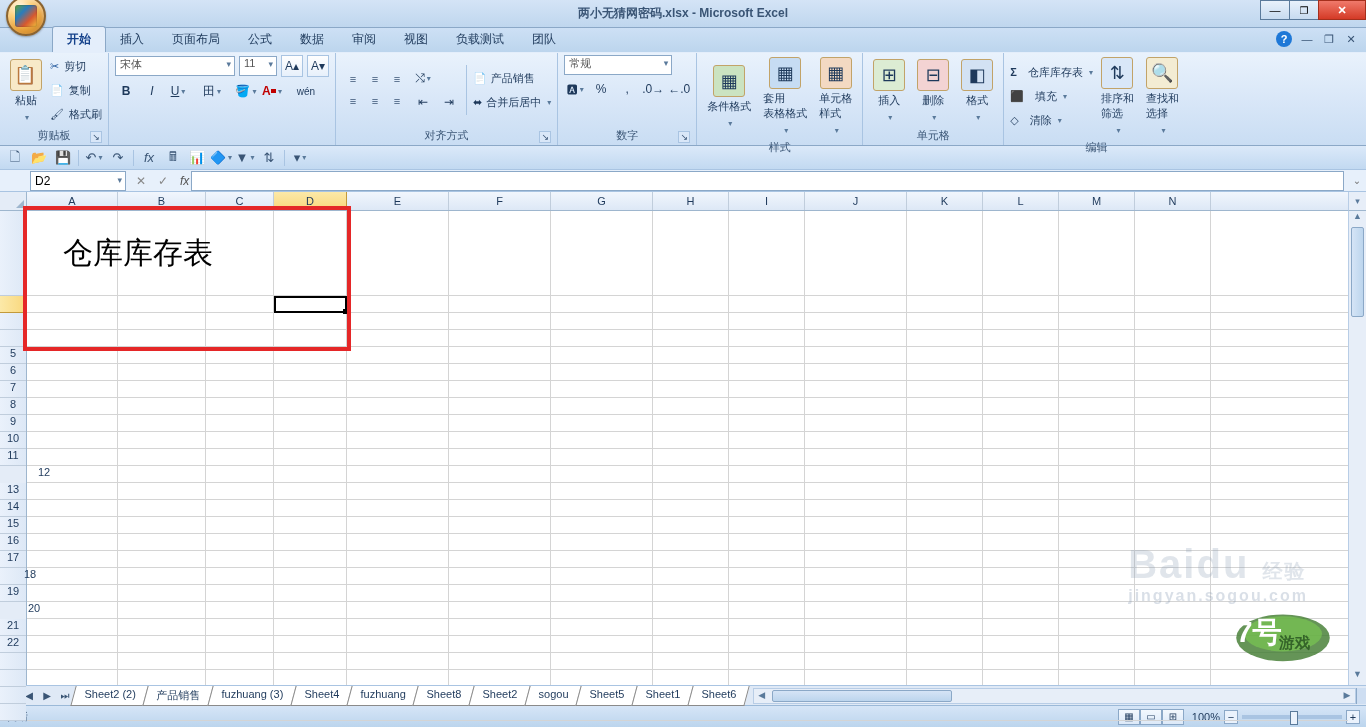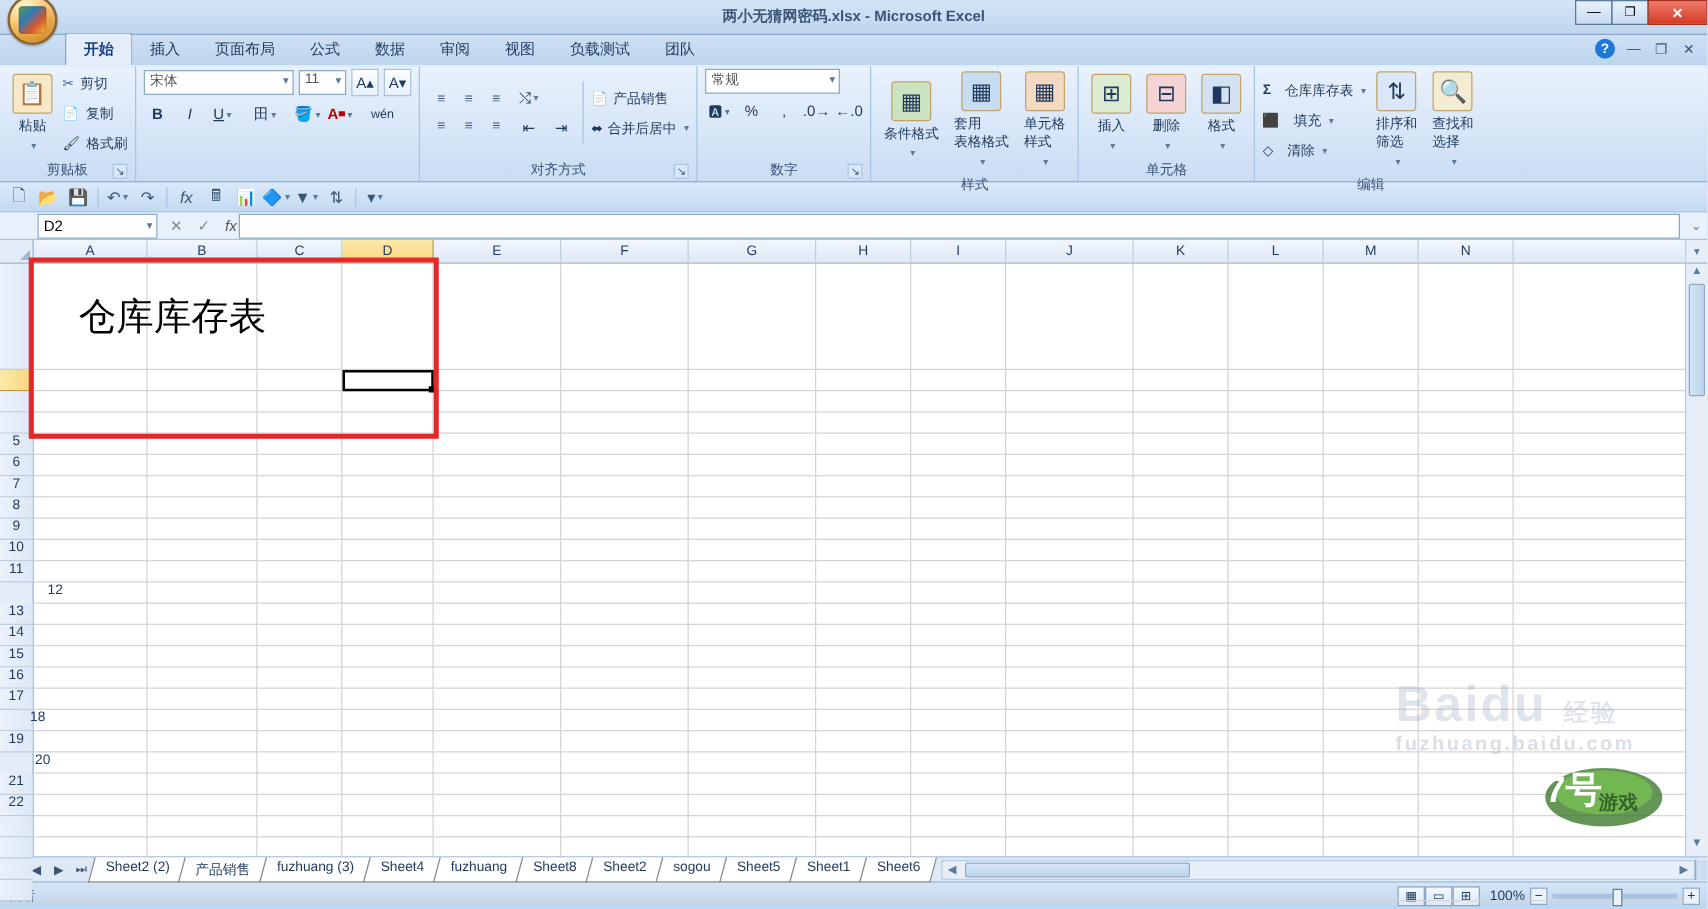--- a/index.html
+++ b/index.html
@@ -455,21 +455,21 @@
         <div class="gh" style="top: 424px;"></div>
         <div class="gh" style="top: 441px;"></div>
         <div class="gh" style="top: 458px;"></div>
         <div class="gh" style="top: 475px;"></div>
         <div class="gh" style="top: 492px;"></div>
         <div class="gh" style="top: 509px;"></div>
       </div>
     <div class="merged-title" style="width:247px;">仓库库存表</div>
     <div class="red-box" style="width:328px;"></div>
     <div class="active-cell" style="left:247px; top:85px; width:73px; height:17px;"></div>
-    <div class="wm1"><span>Baidu</span> <span style="font-size:20px;">经验</span><small>fuzhuang.baidu.com</small></div>
+    <div class="wm1"><span>Baidu</span> <span style="font-size:20px;">经验</span><small>jingyan.sogou.com</small></div>
     <svg class="wm2" viewBox="0 0 120 80">
         <ellipse cx="60" cy="48" rx="48" ry="24" fill="#3f7a2f" opacity=".85"></ellipse>
         <ellipse cx="60" cy="44" rx="40" ry="18" fill="#6fb84a" opacity=".9"></ellipse>
         <text x="12" y="52" font-size="30" font-weight="bold" fill="#fff" font-family="Arial">7号</text>
         <text x="56" y="58" font-size="16" font-weight="bold" fill="#2a5c1e">游戏</text>
       </svg>
   </div>
   <div class="vscroll">
     <div class="arr" style="top:0;">▲</div>
     <div class="thumb"></div>

